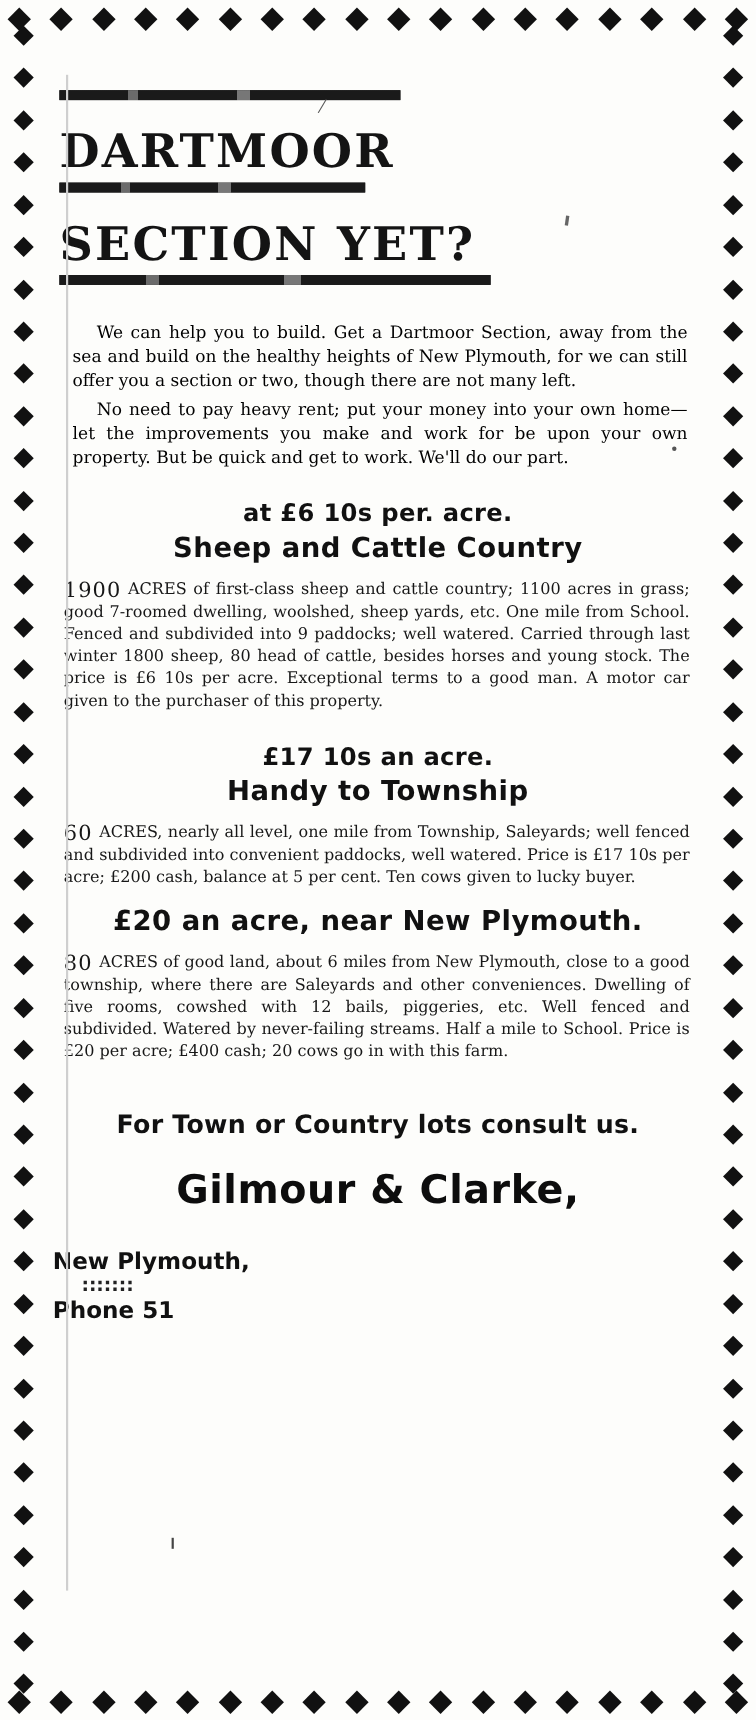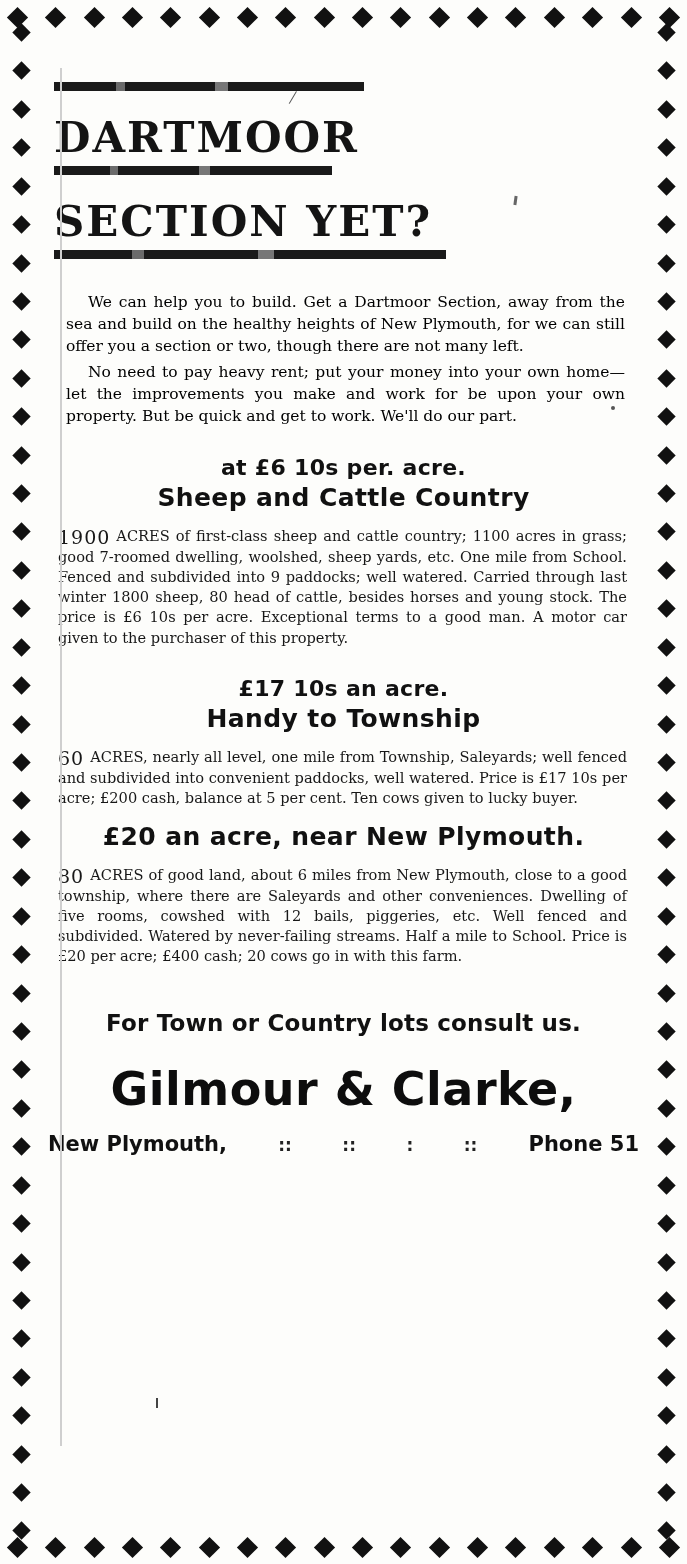--- a/index.html
+++ b/index.html
@@ -187,35 +187,36 @@
     font-weight: bold;
     font-size: 23px;
     margin-top: 44px;
     color: #111;
     letter-spacing: 0.2px;
   }
   .firm {
     text-align: center;
     font-family: "DejaVu Sans", sans-serif;
     font-weight: bold;
-    font-size: 46px;
+    font-size: 36px;
     margin-top: 26px;
     letter-spacing: 0.5px;
     color: #0d0d0d;
   }
   .contact {
     display: flex;
     align-items: baseline;
     justify-content: space-between;
-    margin-top: 16px;
+    margin-top: 32px;
     padding: 0 4px;
     font-family: "DejaVu Sans", sans-serif;
     font-weight: bold;
     font-size: 21px;
     color: #111;
+    flex-direction: column;
   }
   .contact .dots {
     flex: 1;
     display: flex;
     justify-content: space-around;
     font-size: 17px;
     padding: 0 26px;
     color: #222;
   }
   .tick {

